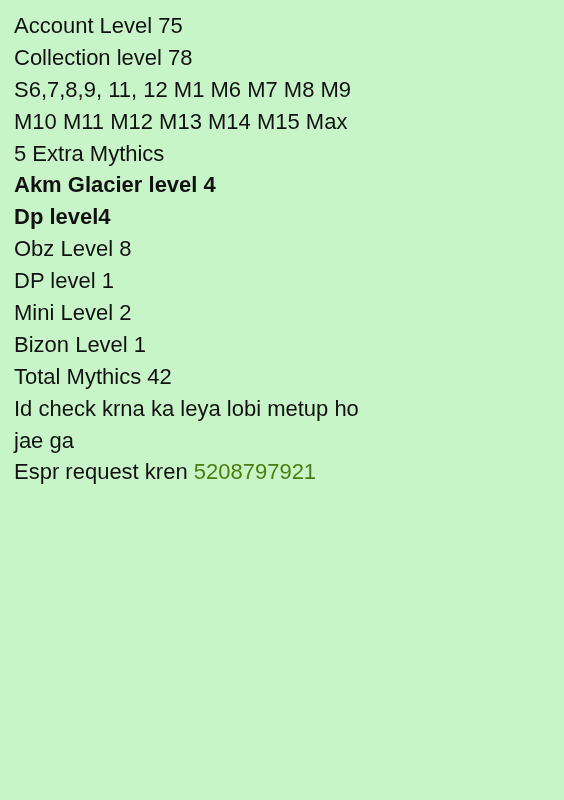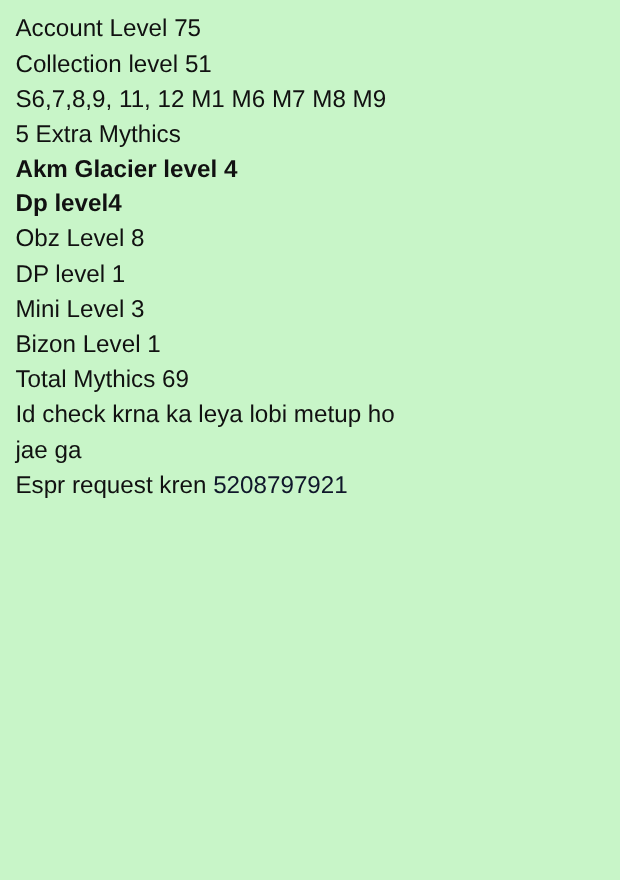--- a/index.html
+++ b/index.html
@@ -26,36 +26,37 @@
 
     .line {
       display: block;
     }
 
     .bold-line {
       font-weight: bold;
     }
 
     .phone-link {
-      color: #0f172a;
+      color: #4d7c0f;
       text-decoration: none;
     }
   </style>
 </head>
 <body>
 
 <div class="content-block">
 
 <span class="line">Account Level 75</span>
-    <span class="line">Collection level 51</span>
+    <span class="line">Collection level 78</span>
     <span class="line">S6,7,8,9, 11, 12 M1 M6 M7 M8 M9</span>
+    <span class="line">M10 M11 M12 M13 M14 M15 Max</span>
     <span class="line">5 Extra Mythics</span>
     <span class="line bold-line">Akm Glacier level 4</span>
     <span class="line bold-line">Dp level4</span>
     <span class="line">Obz Level 8</span>
     <span class="line">DP level 1</span>
-    <span class="line">Mini Level 3</span>
+    <span class="line">Mini Level 2</span>
     <span class="line">Bizon Level 1</span>
-    <span class="line">Total Mythics 69</span>
+    <span class="line">Total Mythics 42</span>
     <span class="line">Id check krna ka leya lobi metup ho</span>
     <span class="line">jae ga</span>
     <span class="line">Espr request kren <a class="phone-link" href="tel:5208797921">5208797921</a></span>
   </div>
 
 </body></html>

